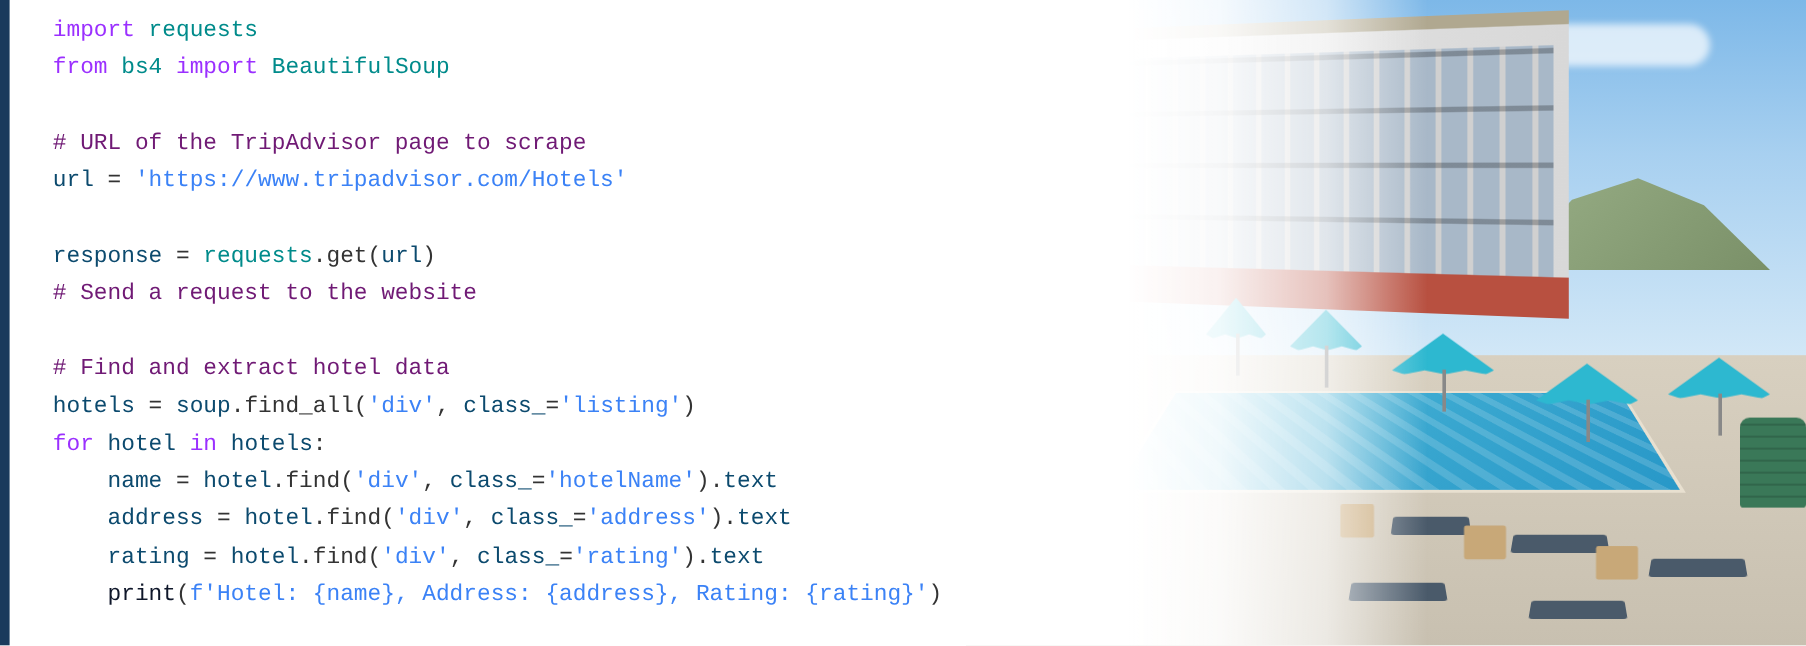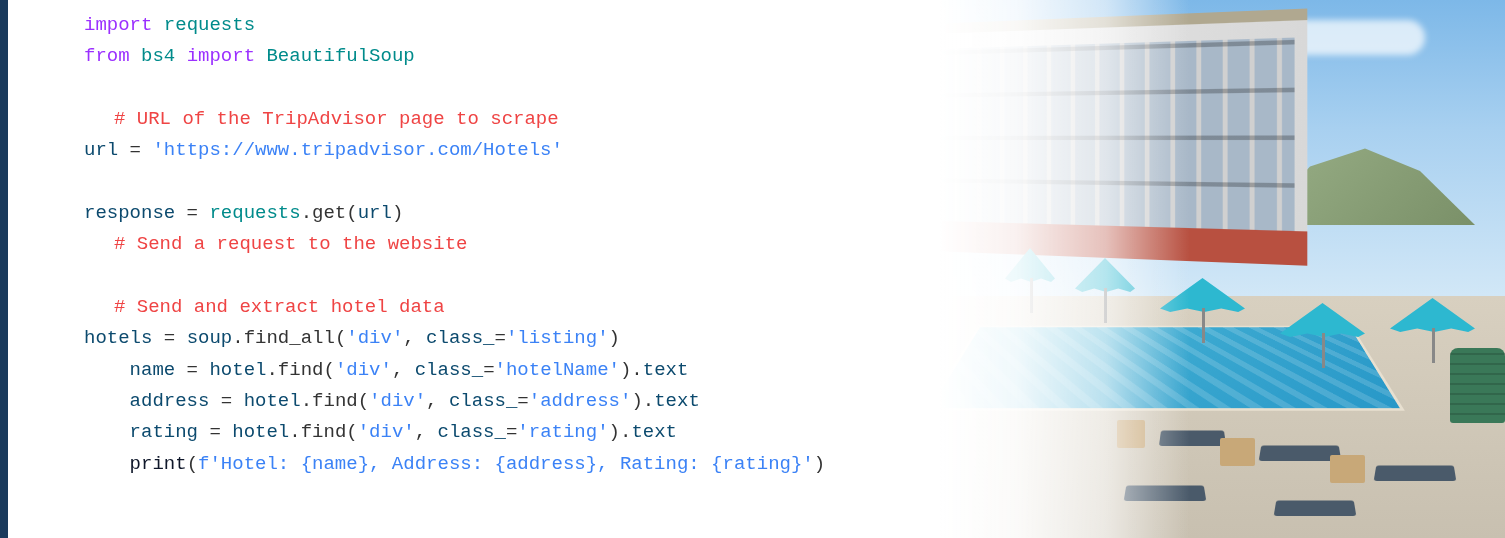--- a/index.html
+++ b/index.html
@@ -22,32 +22,32 @@
       width: 100%;
       height: 100%;
     }
     .left-bar {
       width: 8px;
       height: 100%;
       background: #1a3a5c;
       flex-shrink: 0;
     }
     .code-area {
-      padding: 10px 0 0 76px;
+      padding: 10px 0 0 36px;
       flex: 1;
       position: relative;
       z-index: 2;
     }
     .code-line {
       white-space: pre;
       font-family: 'Consolas', 'Monaco', 'Courier New', monospace;
     }
     .kw { color: #9B30FF; }
     .mod { color: #008B8B; }
-    .com { color: #ef4444; margin-left: 30px; }
+    .com { color: #701a75; }
     .var { color: #0c4a6e; }
     .op { color: #333333; }
     .str { color: #3b82f6; }
     .fn { color: #0f172a; }
     .paren { color: #333333; }
     .text { color: #333333; }
     
     .image-area {
       position: absolute;
       right: 0;
@@ -268,22 +268,23 @@
   <div class="code-area">
     <div class="code-line"><span class="kw">import</span> <span class="mod">requests</span></div>
     <div class="code-line"><span class="kw">from</span> <span class="mod">bs4</span> <span class="kw">import</span> <span class="mod">BeautifulSoup</span></div>
     <div class="code-line">&nbsp;</div>
     <div class="code-line"><span class="com"># URL of the TripAdvisor page to scrape</span></div>
     <div class="code-line"><span class="var">url</span><span class="op"> = </span><span class="str">'https://www.tripadvisor.com/Hotels'</span></div>
     <div class="code-line">&nbsp;</div>
     <div class="code-line"><span class="var">response</span><span class="op"> = </span><span class="mod">requests</span><span class="text">.</span><span class="text">get</span><span class="paren">(</span><span class="var">url</span><span class="paren">)</span></div>
     <div class="code-line"><span class="com"># Send a request to the website</span></div>
     <div class="code-line">&nbsp;</div>
-    <div class="code-line"><span class="com"># Send and extract hotel data</span></div>
+    <div class="code-line"><span class="com"># Find and extract hotel data</span></div>
     <div class="code-line"><span class="var">hotels</span><span class="op"> = </span><span class="var">soup</span><span class="text">.</span><span class="text">find_all</span><span class="paren">(</span><span class="str">'div'</span><span class="text">, </span><span class="var">class_</span><span class="op">=</span><span class="str">'listing'</span><span class="paren">)</span></div>
+    <div class="code-line"><span class="kw">for</span> <span class="var">hotel</span> <span class="kw">in</span> <span class="var">hotels</span><span class="text">:</span></div>
     <div class="code-line"><span>    </span><span class="var">name</span><span class="op"> = </span><span class="var">hotel</span><span class="text">.</span><span class="text">find</span><span class="paren">(</span><span class="str">'div'</span><span class="text">, </span><span class="var">class_</span><span class="op">=</span><span class="str">'hotelName'</span><span class="paren">)</span><span class="text">.</span><span class="var">text</span></div>
     <div class="code-line"><span>    </span><span class="var">address</span><span class="op"> = </span><span class="var">hotel</span><span class="text">.</span><span class="text">find</span><span class="paren">(</span><span class="str">'div'</span><span class="text">, </span><span class="var">class_</span><span class="op">=</span><span class="str">'address'</span><span class="paren">)</span><span class="text">.</span><span class="var">text</span></div>
     <div class="code-line"><span>    </span><span class="var">rating</span><span class="op"> = </span><span class="var">hotel</span><span class="text">.</span><span class="text">find</span><span class="paren">(</span><span class="str">'div'</span><span class="text">, </span><span class="var">class_</span><span class="op">=</span><span class="str">'rating'</span><span class="paren">)</span><span class="text">.</span><span class="var">text</span></div>
     <div class="code-line"><span>    </span><span class="fn">print</span><span class="paren">(</span><span class="str">f</span><span class="str">'Hotel: {name}, Address: {address}, Rating: {rating}'</span><span class="paren">)</span></div>
   </div>
 
   <div class="image-area">
     <div class="sky"></div>
     <div class="cloud1"></div>
     <div class="cloud2"></div>

